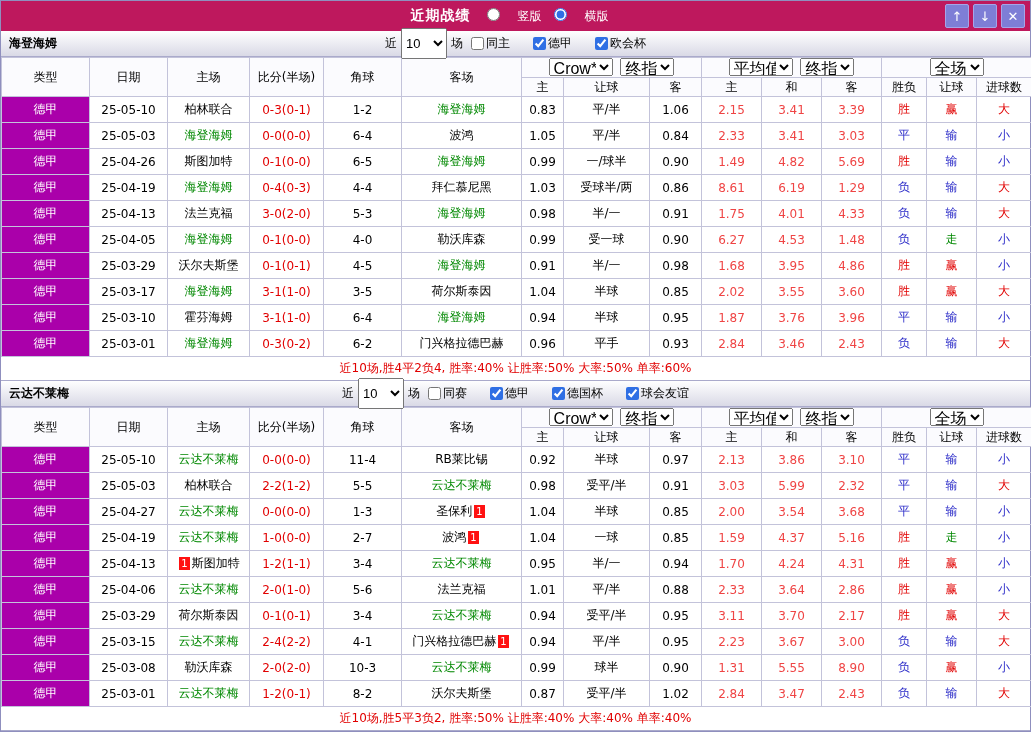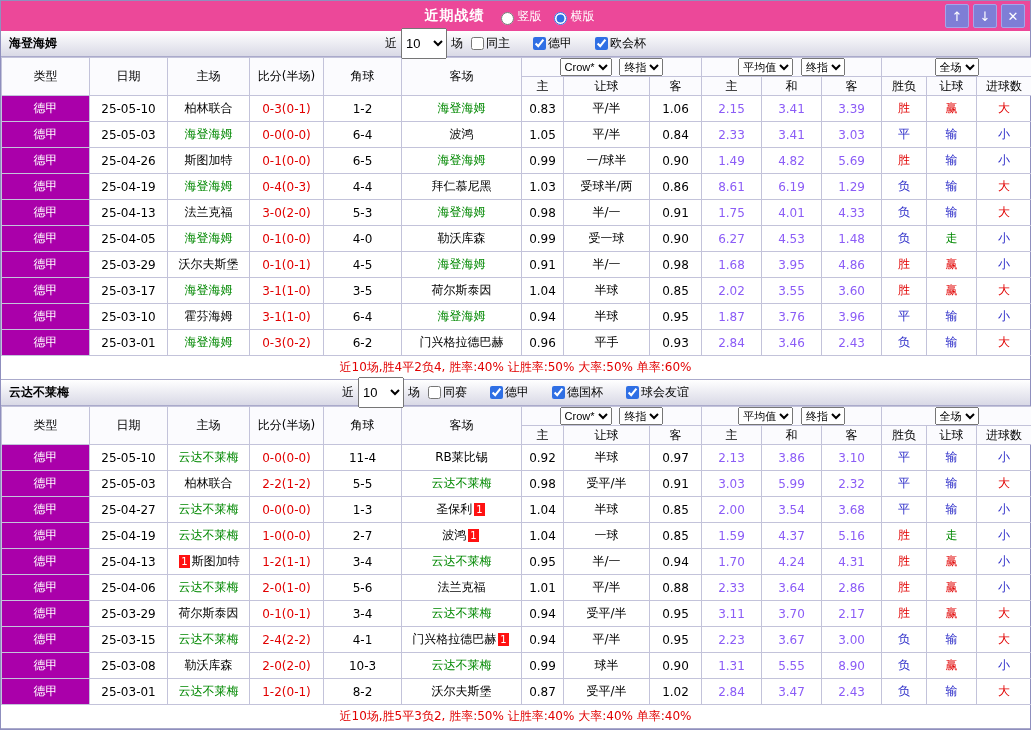--- a/index.html
+++ b/index.html
@@ -7,26 +7,26 @@
   body {
     width:1031px;
     font-family:"DejaVu Sans","Liberation Sans",sans-serif;
     font-size:12px;
     color:#000;
   }
   .app { width:1031px; border:1px solid #8f8fbe; }
 
   
   .titlebar {
-    height:30px; background:#ec4899; color:#fff;
+    height:30px; background:#be185d; color:#fff;
     display:flex; align-items:center; justify-content:center;
     position:relative;
   }
   .page-title { font-weight:bold; font-size:14px; margin-right:16px; letter-spacing:1px; }
-  .radio { display:inline-flex; align-items:flex-end; gap:4px; margin-right:12px; font-size:12px; cursor:pointer; }
+  .radio { display:inline-flex; align-items:flex-start; gap:18px; margin-right:12px; font-size:12px; cursor:pointer; }
   .radio input { accent-color:#2f6fe4; margin:0; }
   .win-btns { position:absolute; right:5px; top:3px; display:flex; gap:4px; }
   .win-btn {
     width:24px; height:24px; background:#7e7ed6; border:1px solid #a5a5e8;
     color:#fff; display:flex; align-items:center; justify-content:center;
     font-size:13px; cursor:pointer; border-radius:2px; user-select:none;
   }
 
   
   .section-bar {
@@ -43,25 +43,25 @@
   .cb input { accent-color:#2f6fe4; margin:0 2px 0 0; }
 
   
   table.grid { border-collapse:collapse; width:100%; table-layout:fixed;padding-left:32px; }
   .grid th, .grid td {
     border:1px solid #c3c3da; text-align:center; padding:0;
     overflow:hidden; white-space:nowrap;
   }
   .grid td { height:26px; font-size:12px; }
   .grid thead th { background:#fbfbfe; font-weight:normal; font-size:12px; height:19px; }
-  .ddcell select { font-size:11px; height:18px; margin:0 2px; max-width:64px; }
+  .ddcell select { font-size:16px; height:18px; margin:0 2px; max-width:64px; }
   .type-cell { background:#aa00aa; color:#fff; }
   .focus { color:#008800; }
   .score { color:#e10000; }
-  .avg { color:#8b5cf6; }
+  .avg { color:#ef4444; }
   .red { color:#e10000; }
   .blue { color:#2b2bc8; }
   .green { color:#008800; }
   .badge {
     background:#ff1111; color:#fff; font-size:10px; line-height:13px;
     display:inline-block; padding:0 2px; margin:0 2px; vertical-align:middle;
   }
   .summary {
     height:24px; line-height:23px; text-align:center; color:#e10000;
     border-bottom:1px solid #aaaacb; background:#fff; font-size:12px;

